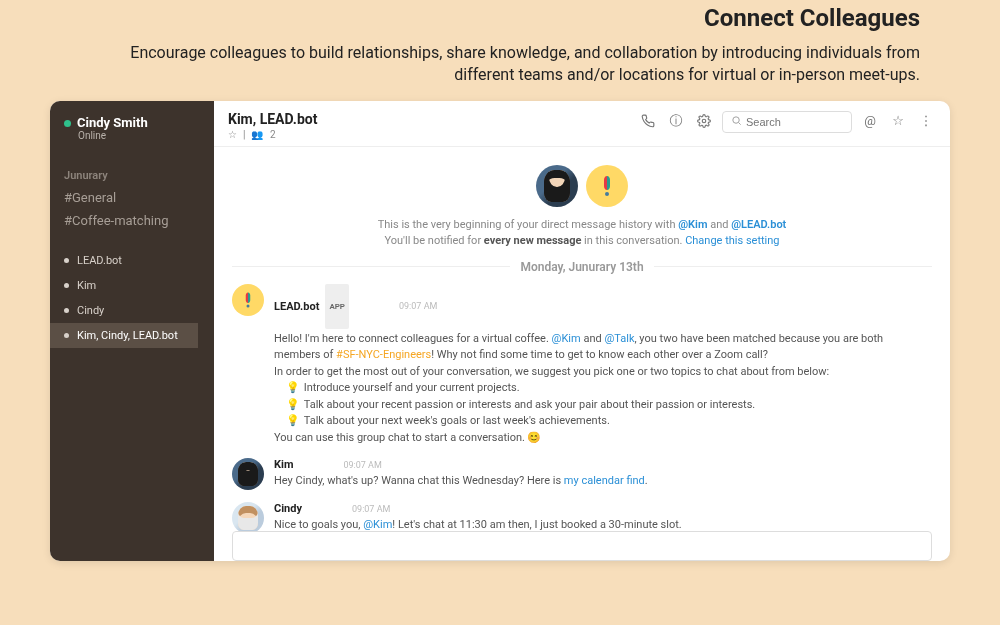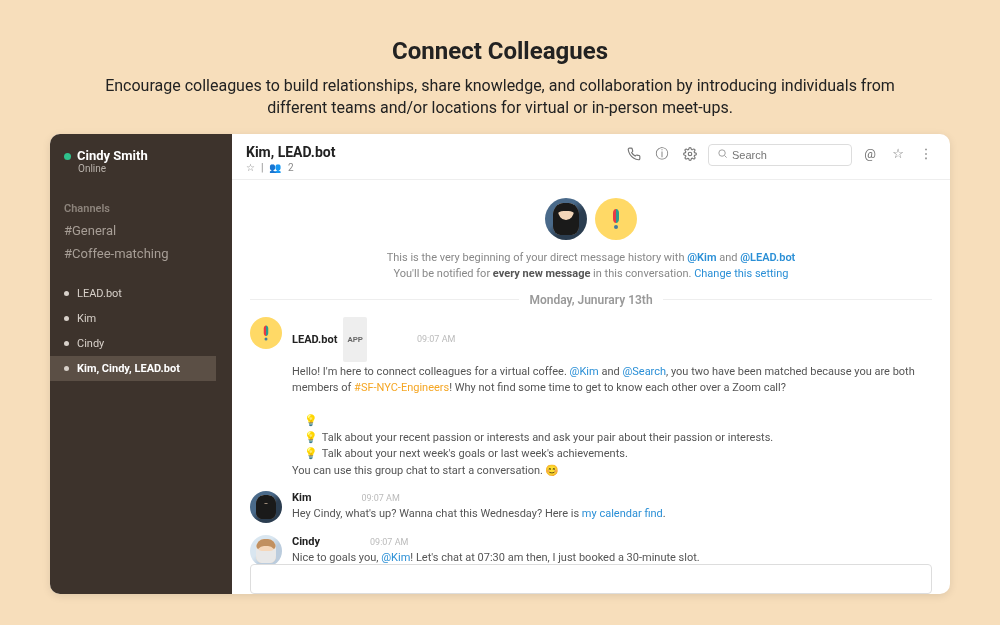--- a/index.html
+++ b/index.html
@@ -4,22 +4,22 @@
 <style>
   * { box-sizing: border-box; margin: 0; padding: 0; }
   body {
     font-family: -apple-system, BlinkMacSystemFont, "Segoe UI", Roboto, sans-serif;
     background: #f7debb;
     width: 1000px;
     height: 625px;
     overflow: hidden;
   }
   .hero {
-    text-align: center;
-    padding: 37px 80px 14px;
+    text-align: right;
+    padding: 4px 80px 14px;
   }
   .hero h1 {
     font-size: 24px;
     font-weight: 700;
     color: #222;
     margin-bottom: 10px;
   }
   .hero p {
     font-size: 16px;
     color: #222;
@@ -29,21 +29,21 @@
     width: 900px;
     height: 460px;
     margin: 0 auto;
     background: #fff;
     border-radius: 10px;
     overflow: hidden;
     display: flex;
     box-shadow: 0 2px 8px rgba(0,0,0,0.1);
   }
   .sidebar {
-    width: 182px;
+    width: 164px;
     background: #3d332c;
     color: #fff;
     padding: 14px 16px 0 0;
     flex-shrink: 0;
     font-size: 12px;
   }
   .user-block {
     padding: 0 14px 10px;
   }
   .user-name {
@@ -87,21 +87,21 @@
   .dm::before {
     content:"";
     display:inline-block;
     width:5px;height:5px;border-radius:50%;
     background:#d8d1ca;
     margin-right:8px;
   }
   .dm.active {
     background: #5b4f45;
     color: #fff;
-    font-weight:700;
+    font-weight:400;
   }
   .main {
     flex: 1;
     display: flex;
     flex-direction: column;
     min-width: 0;
   }
   .topbar {
     display: flex;
     align-items: flex-start;
@@ -116,21 +116,21 @@
   .ticon {
     width: 20px; height:20px;
     display:inline-flex; align-items:center; justify-content:center;
     color:#777; cursor:pointer; font-size:13px;
   }
   .search-box {
     display:flex; align-items:center;
     border:1px solid #ddd; border-radius:4px;
     padding: 3px 8px;
     font-size:11px; color:#888;
-    width: 144px;
+    width: 130px;
   }
   .search-box input {
     border:none; outline:none; width:100%; font-size:11px;
   }
   .content {
     flex:1; overflow-y:auto;
     padding: 10px 18px 0;
     font-size: 11px;
     color:#444;
   }
@@ -189,21 +189,21 @@
   <p>Encourage colleagues to build relationships, share knowledge, and collaboration by introducing individuals from different teams and/or locations for virtual or in-person meet-ups.</p>
 </div>
 
 <div class="app">
 
   <div class="sidebar">
     <div class="user-block">
       <div class="user-name">Cindy Smith</div>
       <div class="user-status">Online</div>
     </div>
-    <div class="section-label">Channels</div>
+    <div class="section-label">Junurary</div>
     <div class="chan">#General</div>
     <div class="chan">#Coffee-matching</div>
     <div style="height:16px"></div>
     <div class="dm">
         <span>LEAD.bot</span>
       </div>
     <div class="dm">
         <span>Kim</span>
       </div>
     <div class="dm">
@@ -280,24 +280,25 @@
               <circle cx="12" cy="20" r="2" fill="#457b9d"></circle>
             </svg>
         </div>
         <div class="msg-body">
           <div class="msg-head">
             <span class="msg-name">LEAD.bot</span>
             <span class="app-badge">APP</span>
             <span class="msg-time">09:07 AM</span>
           </div>
           <div class="msg-text">
-            <span>Hello! I'm here to connect colleagues for a virtual coffee. </span><span class="mention">@Kim</span><span> and </span><span class="mention">@Search</span><span>, you two have been matched because you are both members of </span><span class="hashtag">#SF-NYC-Engineers</span><span>! Why not find some time to get to know each other over a Zoom call?</span><br>
-            <br>
+            <span>Hello! I'm here to connect colleagues for a virtual coffee. </span><span class="mention">@Kim</span><span> and </span><span class="mention">@Talk</span><span>, you two have been matched because you are both members of </span><span class="hashtag">#SF-NYC-Engineers</span><span>! Why not find some time to get to know each other over a Zoom call?</span><br>
+            <span>In order to get the most out of your conversation, we suggest you pick one or two topics to chat about from below:</span><br>
             <div class="bulb-line">
                 <span class="bulb">💡</span>
+                <span>Introduce yourself and your current projects.</span>
               </div>
             <div class="bulb-line">
                 <span class="bulb">💡</span>
                 <span>Talk about your recent passion or interests and ask your pair about their passion or interests.</span>
               </div>
             <div class="bulb-line">
                 <span class="bulb">💡</span>
                 <span>Talk about your next week's goals or last week's achievements.</span>
               </div>
             <span>You can use this group chat to start a conversation. 😊</span>
@@ -319,21 +320,21 @@
       </div>
 
       <div class="msg">
         <div class="avatar cindy"></div>
         <div class="msg-body">
           <div class="msg-head">
             <span class="msg-name">Cindy</span>
             <span class="msg-time">09:07 AM</span>
           </div>
           <div class="msg-text">
-            <span>Nice to goals you, </span><span class="mention">@Kim</span><span>! Let's chat at 07:30 am then, I just booked a 30-minute slot.</span>
+            <span>Nice to goals you, </span><span class="mention">@Kim</span><span>! Let's chat at 11:30 am then, I just booked a 30-minute slot.</span>
           </div>
         </div>
       </div>
 
       <div class="msg">
         <div class="avatar kim"></div>
         <div class="msg-body">
           <div class="msg-head">
             <span class="msg-name">Kim</span>
             <span class="msg-time">09:07 AM</span>

